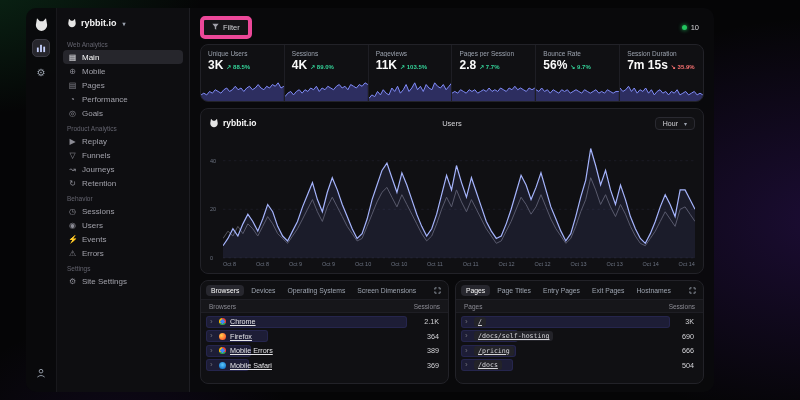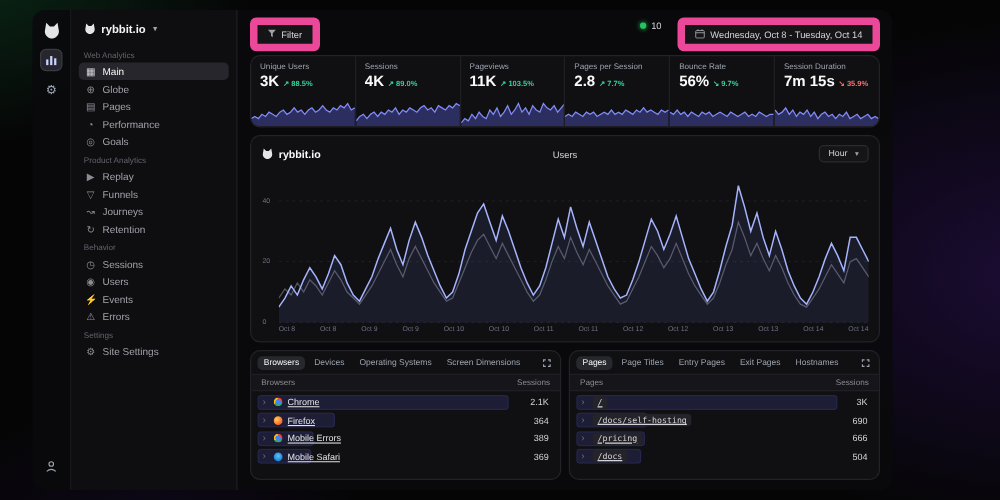--- a/index.html
+++ b/index.html
@@ -32,21 +32,21 @@
   .chev { font-size:6px; color:#9ca3af; margin-left:2px; }
   .sec-label { font-size:6.5px; color:#63636e; margin:5px 4px 2px; }
   .side-item { display:flex; align-items:center; gap:5px; padding:2.5px 5px; border-radius:4px; font-size:8px; color:#a1a1aa; cursor:pointer; }
   .side-item.active { background:#26262c; color:#fafafa; }
   .side-ico { width:9px; font-size:8px; color:#8b8b94; text-align:center; flex:none; }
   .side-item.active .side-ico { color:#d4d4d8; }
 
   
   .main { flex:1; display:flex; flex-direction:column; padding:8px 10px; gap:6px; min-width:0; }
   .topbar { display:flex; align-items:center; height:22px; }
-  .btn { display:flex; align-items:center; gap:4px; background:#151518; border:6px solid #ec4899; border-radius:5px;
+  .btn { display:flex; align-items:center; gap:4px; background:#151518; border:4px solid #ec4899; border-radius:5px;
          padding:3px 8px; font-size:7.5px; color:#d4d4d8; cursor:pointer; font-family:inherit; }
   .top-right { margin-left:auto; display:flex; align-items:flex-start; gap:8px; }
   .live { display:flex; align-items:center; gap:4px; font-size:7.5px; color:#d4d4d8; padding:2px 5px; cursor:pointer; }
   .live-dot { width:5px; height:5px; border-radius:50%; background:#22c55e; box-shadow:0 0 4px #22c55e; }
 
   
   .stats-card { display:flex; background:#101013; border:1px solid #222228; border-radius:8px; height:58px; overflow:hidden; }
   .stat { flex:1; display:flex; flex-direction:column; padding:5px 7px 0; border-right:1px solid #1e1e24; min-width:0; }
   .stat:last-child { border-right:none; }
   .stat-label { font-size:6.5px; color:#9ca3af; white-space:nowrap; overflow:hidden; }
@@ -135,21 +135,21 @@
       <span class="chev">▾</span>
     </div>
     <div id="side-sections">
         <div class="sec-label">Web Analytics</div>
         <div class="side-item active">
           <span class="side-ico">▦</span>
           <span class="side-txt">Main</span>
         </div>
         <div class="side-item">
           <span class="side-ico">⊕</span>
-          <span class="side-txt">Globe</span>
+          <span class="side-txt">Mobile</span>
         </div>
         <div class="side-item">
           <span class="side-ico">▤</span>
           <span class="side-txt">Pages</span>
         </div>
         <div class="side-item">
           <span class="side-ico">◔</span>
           <span class="side-txt">Performance</span>
         </div>
         <div class="side-item">
@@ -205,29 +205,20 @@
         <svg width="7" height="8" viewBox="0 0 10 10">
           <path d="M0.5 0.5 H9.5 L6 4.5 V9 L4 7.5 V4.5 Z" fill="#a1a1aa"></path>
         </svg>
         <span>Filter</span>
       </button>
       <div class="top-right">
         <div class="live">
           <span class="live-dot"></span>
           <span>10</span>
         </div>
-        <button class="btn">
-          <svg width="8" height="8" viewBox="0 0 11 11" fill="none" stroke="#a1a1aa" stroke-width="1">
-            <rect x="0.8" y="2" width="9.4" height="8.2" rx="1"></rect>
-              <line x1="0.8" y1="4.4" x2="10.2" y2="4.4"></line>
-              <line x1="3.3" y1="0.6" x2="3.3" y2="2.4"></line>
-              <line x1="7.7" y1="0.6" x2="7.7" y2="2.4"></line>
-          </svg>
-          <span>Wednesday, Oct 8 - Tuesday, Oct 14</span>
-        </button>
       </div>
     </div>
 
     <div class="stats-card" id="stats-row">
         <div class="stat">
           <div class="stat-label">Unique Users</div>
           <div class="stat-main">
             <span class="stat-value">3K</span>
             <span class="stat-change pos">↗ 88.5%</span>
           </div>

